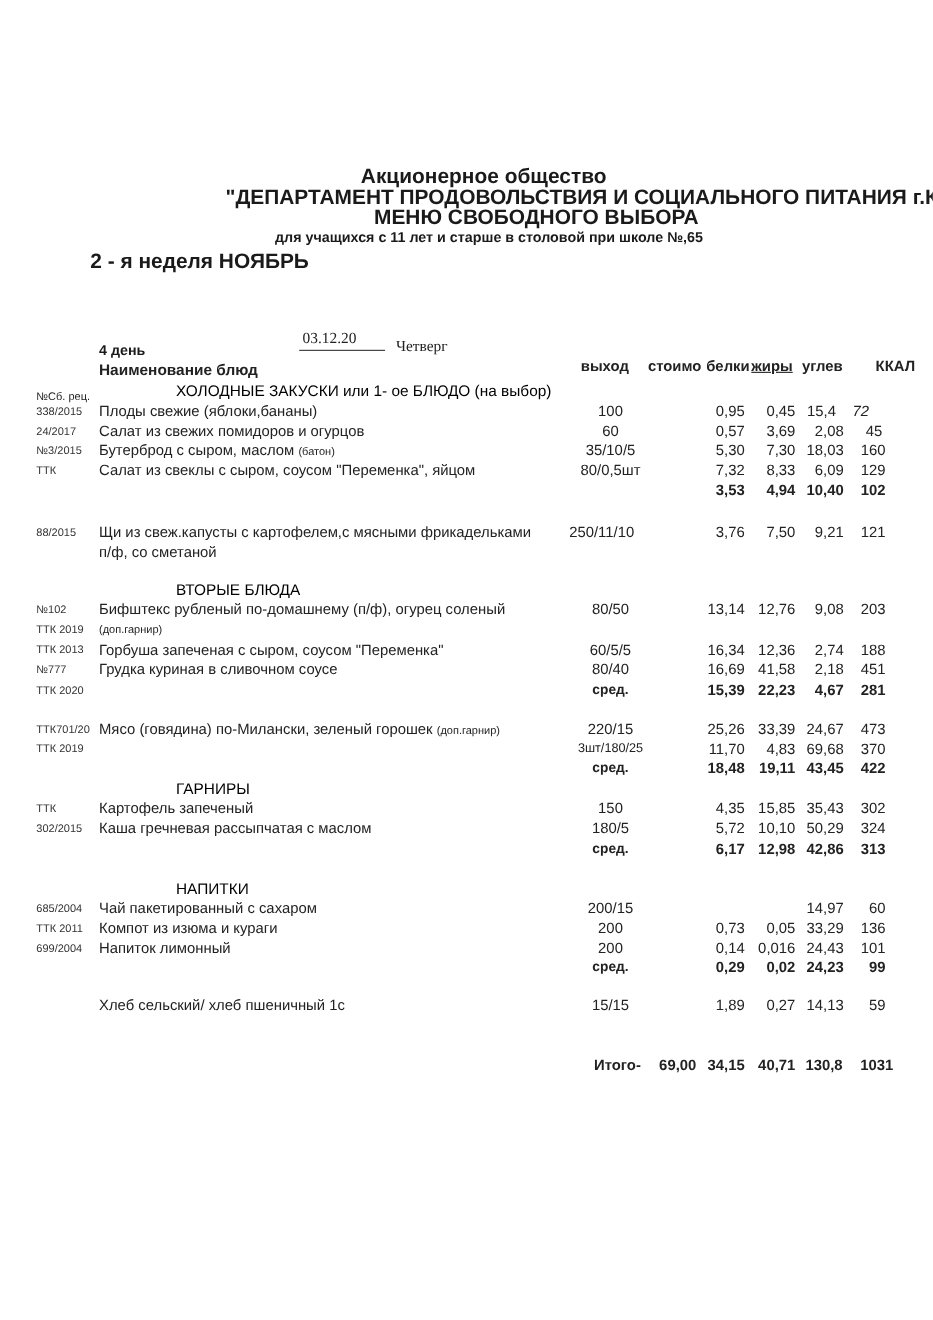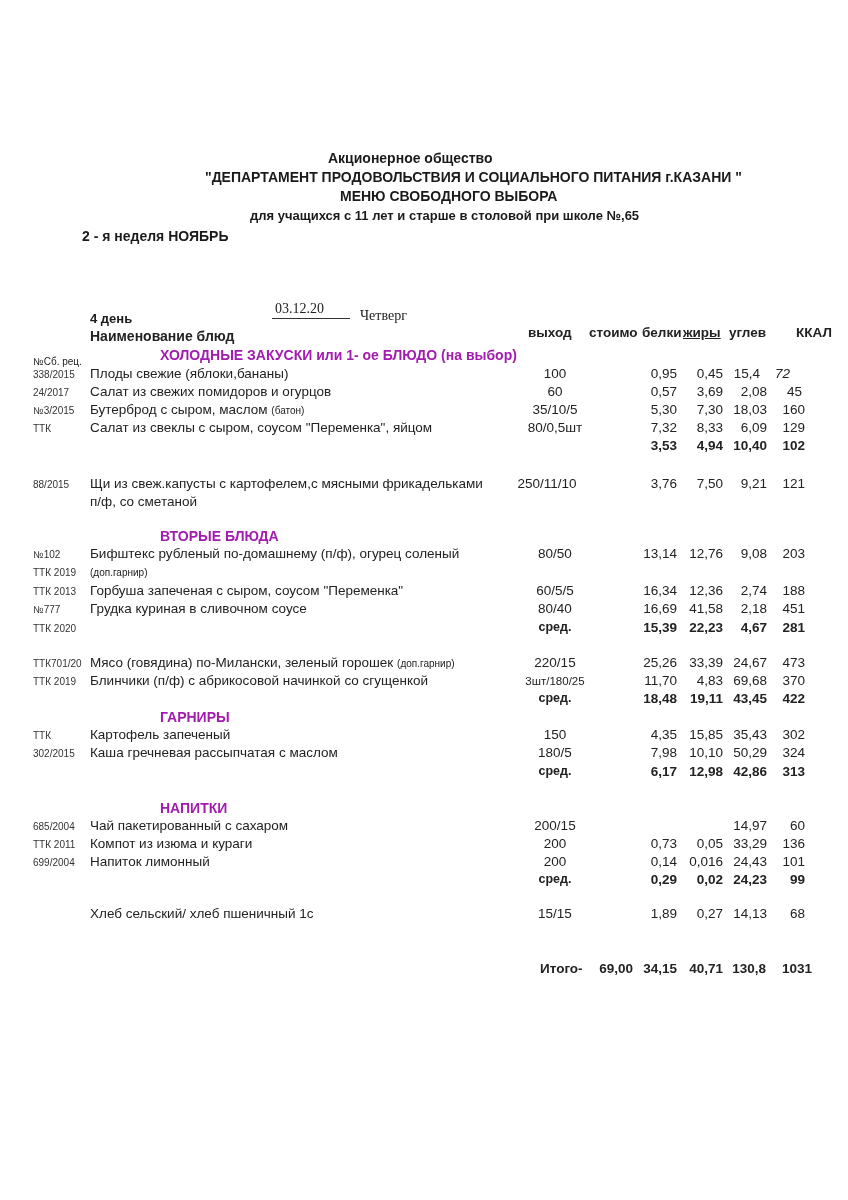--- a/index.html
+++ b/index.html
@@ -1,29 +1,29 @@
 <!DOCTYPE html>
 <html><head>
 <meta charset="utf-8">
 <style>
   html, body { margin:0; padding:0; background:#fff; }
   body { width:848px; height:1200px; position:relative; overflow:hidden; font-family:"Liberation Sans", sans-serif; color:#222; }
-  .hdr { position:absolute; font-weight:bold; font-size:14px; color:#1a1a1a; white-space:nowrap; }
+  .hdr { position:absolute; font-weight:bold; font-size:19px; color:#1a1a1a; white-space:nowrap; }
   .abs { position:absolute; white-space:nowrap; }
   .code { position:absolute; left:33px; font-size:10px; color:#333; }
   .name { position:absolute; left:90px; font-size:13.5px; color:#222; }
   .name small { font-size:10px; }
   .out { position:absolute; left:500px; width:110px; text-align:center; font-size:13.5px; }
   .num { position:absolute; font-size:13.5px; text-align:right; width:60px; }
   .c-b { left:617px; }
   .c-j { left:663px; }
   .c-u { left:707px; }
   .c-k { left:745px; }
   .bold { font-weight:bold; }
-  .sect { position:absolute; font-weight:bold; font-size:14px; color:#a21caf; }
+  .sect { position:absolute; font-weight:normal; font-size:14px; color:#000000; }
   .row { position:absolute; left:0; width:848px; height:18px; }
   .coltitle { position:absolute; font-weight:bold; font-size:13.5px; top:325px; }
   .dateline { position:absolute; left:272px; top:318px; width:78px; border-top:1px solid #333; }
   .serif { font-family:"Liberation Serif", serif; font-size:14px; }
 </style>
 </head>
 <body>
 
 <div class="hdr" style="left:328px; top:150px;">Акционерное  общество</div>
 <div class="hdr" style="left:205px; top:169px;">"ДЕПАРТАМЕНТ  ПРОДОВОЛЬСТВИЯ И СОЦИАЛЬНОГО ПИТАНИЯ г.КАЗАНИ "</div>
@@ -153,21 +153,20 @@
   <span class="code" style="top:3px;">ТТК701/20</span>
   <span class="name"><span>Мясо (говядина) по-Милански, зеленый горошек</span> <small>(доп.гарнир)</small></span>
   <span class="out">220/15</span>
   <span class="num c-b">25,26</span>
   <span class="num c-j">33,39</span>
   <span class="num c-u">24,67</span>
   <span class="num c-k">473</span>
 </div>
 <div class="row" style="top:673px;">
   <span class="code" style="top:3px;">ТТК 2019</span>
-  <span class="name">Блинчики (п/ф) с абрикосовой начинкой со сгущенкой</span>
   <span class="out" style="font-size:11.5px; top:2px;">3шт/180/25</span>
   <span class="num c-b">11,70</span>
   <span class="num c-j">4,83</span>
   <span class="num c-u">69,68</span>
   <span class="num c-k">370</span>
 </div>
 <div class="row bold" style="top:691px;">
   <span class="out" style="font-size:12.5px;">сред.</span>
   <span class="num c-b">18,48</span>
   <span class="num c-j">19,11</span>
@@ -182,21 +181,21 @@
   <span class="out">150</span>
   <span class="num c-b">4,35</span>
   <span class="num c-j">15,85</span>
   <span class="num c-u">35,43</span>
   <span class="num c-k">302</span>
 </div>
 <div class="row" style="top:745px;">
   <span class="code" style="top:3px;">302/2015</span>
   <span class="name">Каша гречневая  рассыпчатая с маслом</span>
   <span class="out">180/5</span>
-  <span class="num c-b">7,98</span>
+  <span class="num c-b">5,72</span>
   <span class="num c-j">10,10</span>
   <span class="num c-u">50,29</span>
   <span class="num c-k">324</span>
 </div>
 <div class="row bold" style="top:764px;">
   <span class="out" style="font-size:12.5px;">сред.</span>
   <span class="num c-b">6,17</span>
   <span class="num c-j">12,98</span>
   <span class="num c-u">42,86</span>
   <span class="num c-k">313</span>
@@ -235,21 +234,21 @@
   <span class="num c-u">24,23</span>
   <span class="num c-k">99</span>
 </div>
 
 <div class="row" style="top:906px;">
   <span class="name">Хлеб сельский/ хлеб пшеничный 1с</span>
   <span class="out">15/15</span>
   <span class="num c-b">1,89</span>
   <span class="num c-j">0,27</span>
   <span class="num c-u">14,13</span>
-  <span class="num c-k">68</span>
+  <span class="num c-k">59</span>
 </div>
 
 <div class="row bold" style="top:961px;">
   <span class="abs" style="left:540px; font-size:13.5px;">Итого-</span>
   <span class="num" style="left:573px;">69,00</span>
   <span class="num c-b">34,15</span>
   <span class="num c-j">40,71</span>
   <span class="num c-u" style="left:706px;">130,8</span>
   <span class="num c-k" style="left:752px;">1031</span>
 </div>

